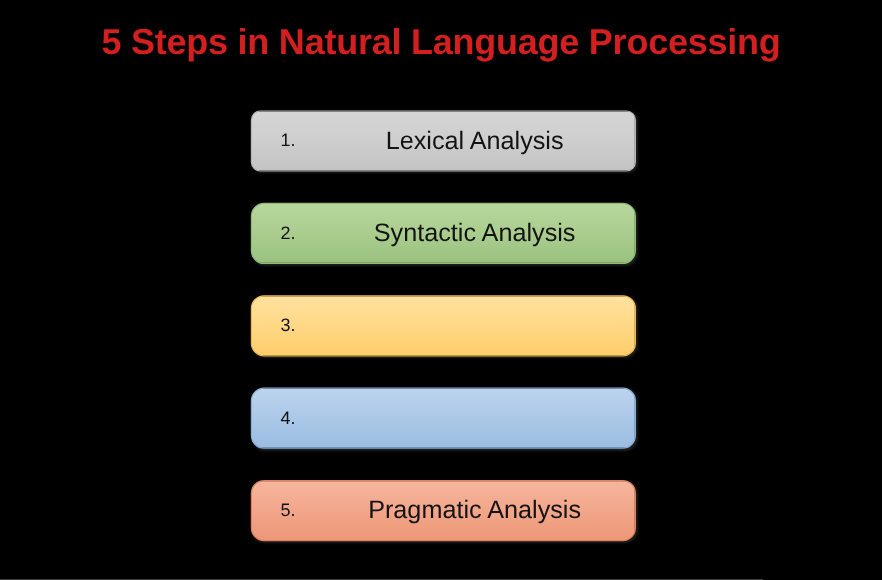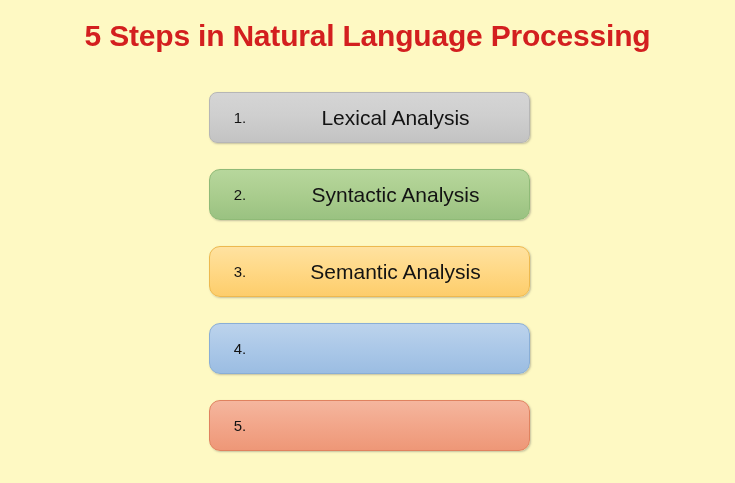--- a/index.html
+++ b/index.html
@@ -12,21 +12,21 @@
     background: #ffffff;
     font-family: "Liberation Sans", sans-serif;
     overflow: hidden;
     position: relative;
   }
 
   .slide {
     position: relative;
     width: 735px;
     height: 483px;
-    background: #fef9c3;
+    background: #000000;
   }
 
   .slide-title {
     position: absolute;
     left: 0;
     top: 19px;
     width: 735px;
     text-align: center;
     font-size: 30px;
     font-weight: bold;
@@ -116,25 +116,25 @@
       <span class="step-label">Lexical Analysis</span>
     </div>
 
     <div class="step-row c-green">
       <span class="step-num">2.</span>
       <span class="step-label">Syntactic Analysis</span>
     </div>
 
     <div class="step-row c-orange">
       <span class="step-num">3.</span>
-      <span class="step-label">Semantic Analysis</span>
     </div>
 
     <div class="step-row c-blue">
       <span class="step-num">4.</span>
     </div>
 
     <div class="step-row c-salmon">
       <span class="step-num">5.</span>
+      <span class="step-label">Pragmatic Analysis</span>
     </div>
 
   </div>
 </div>
 
 </body></html>

